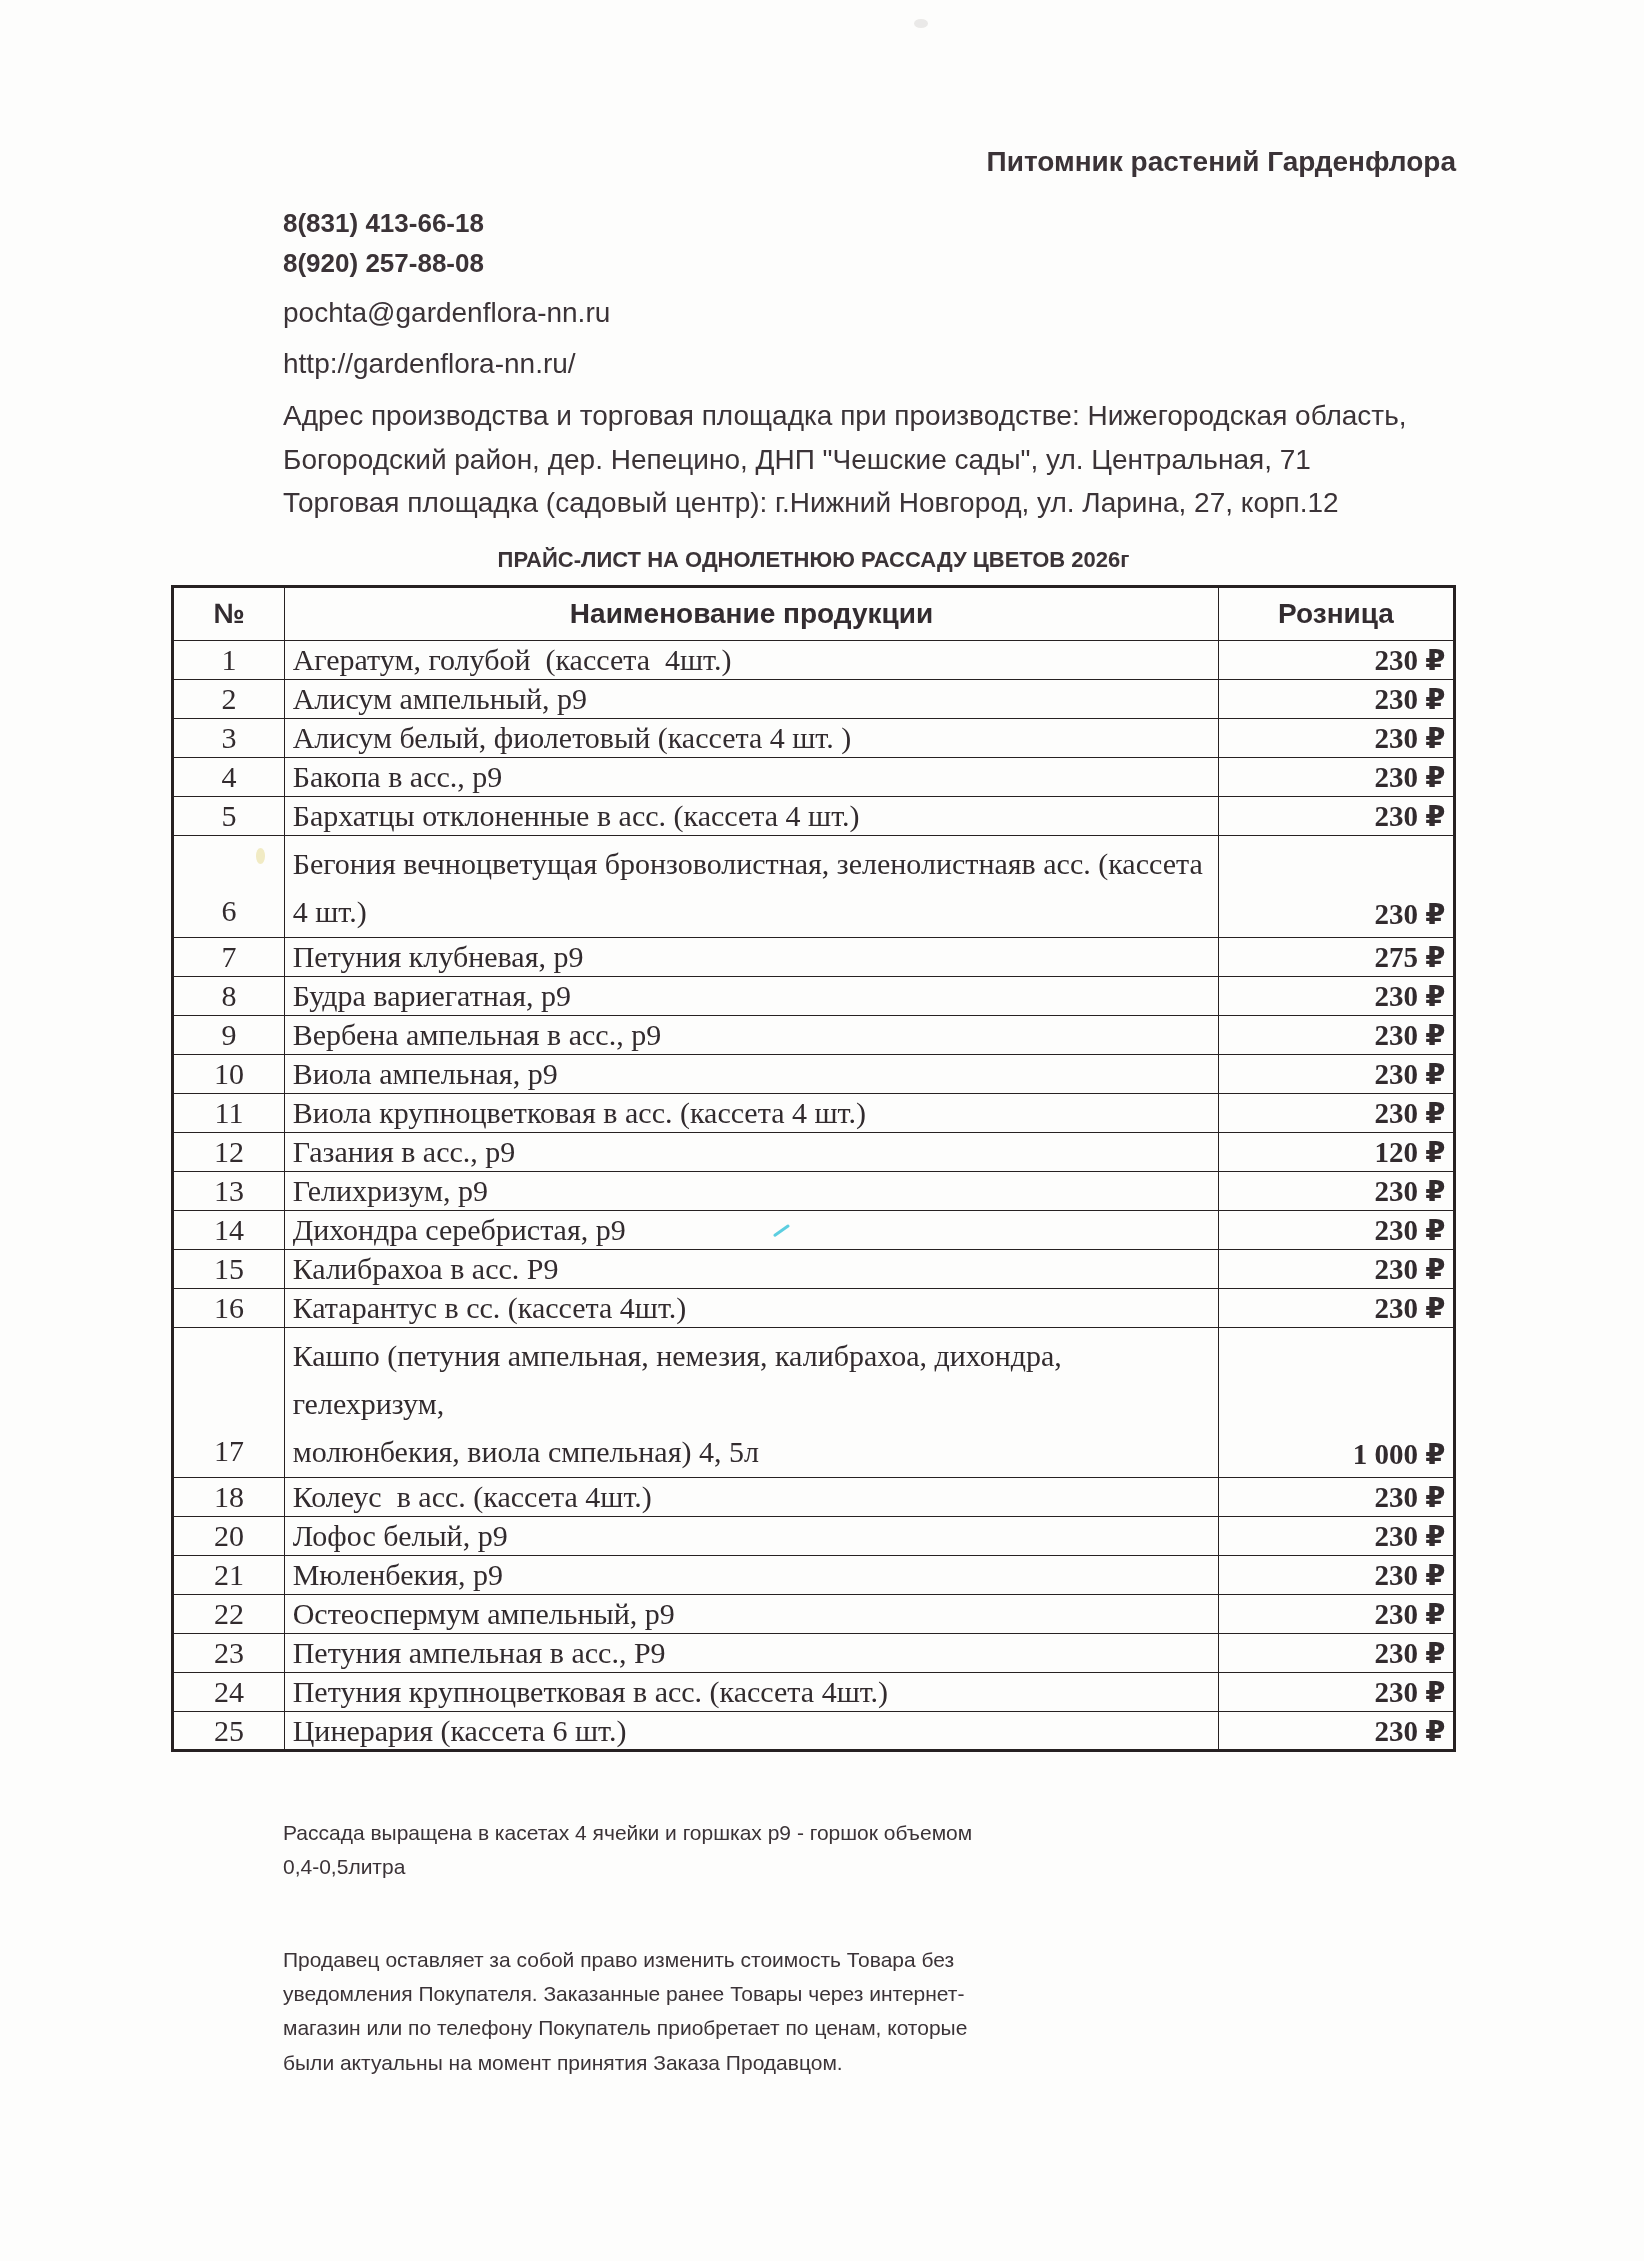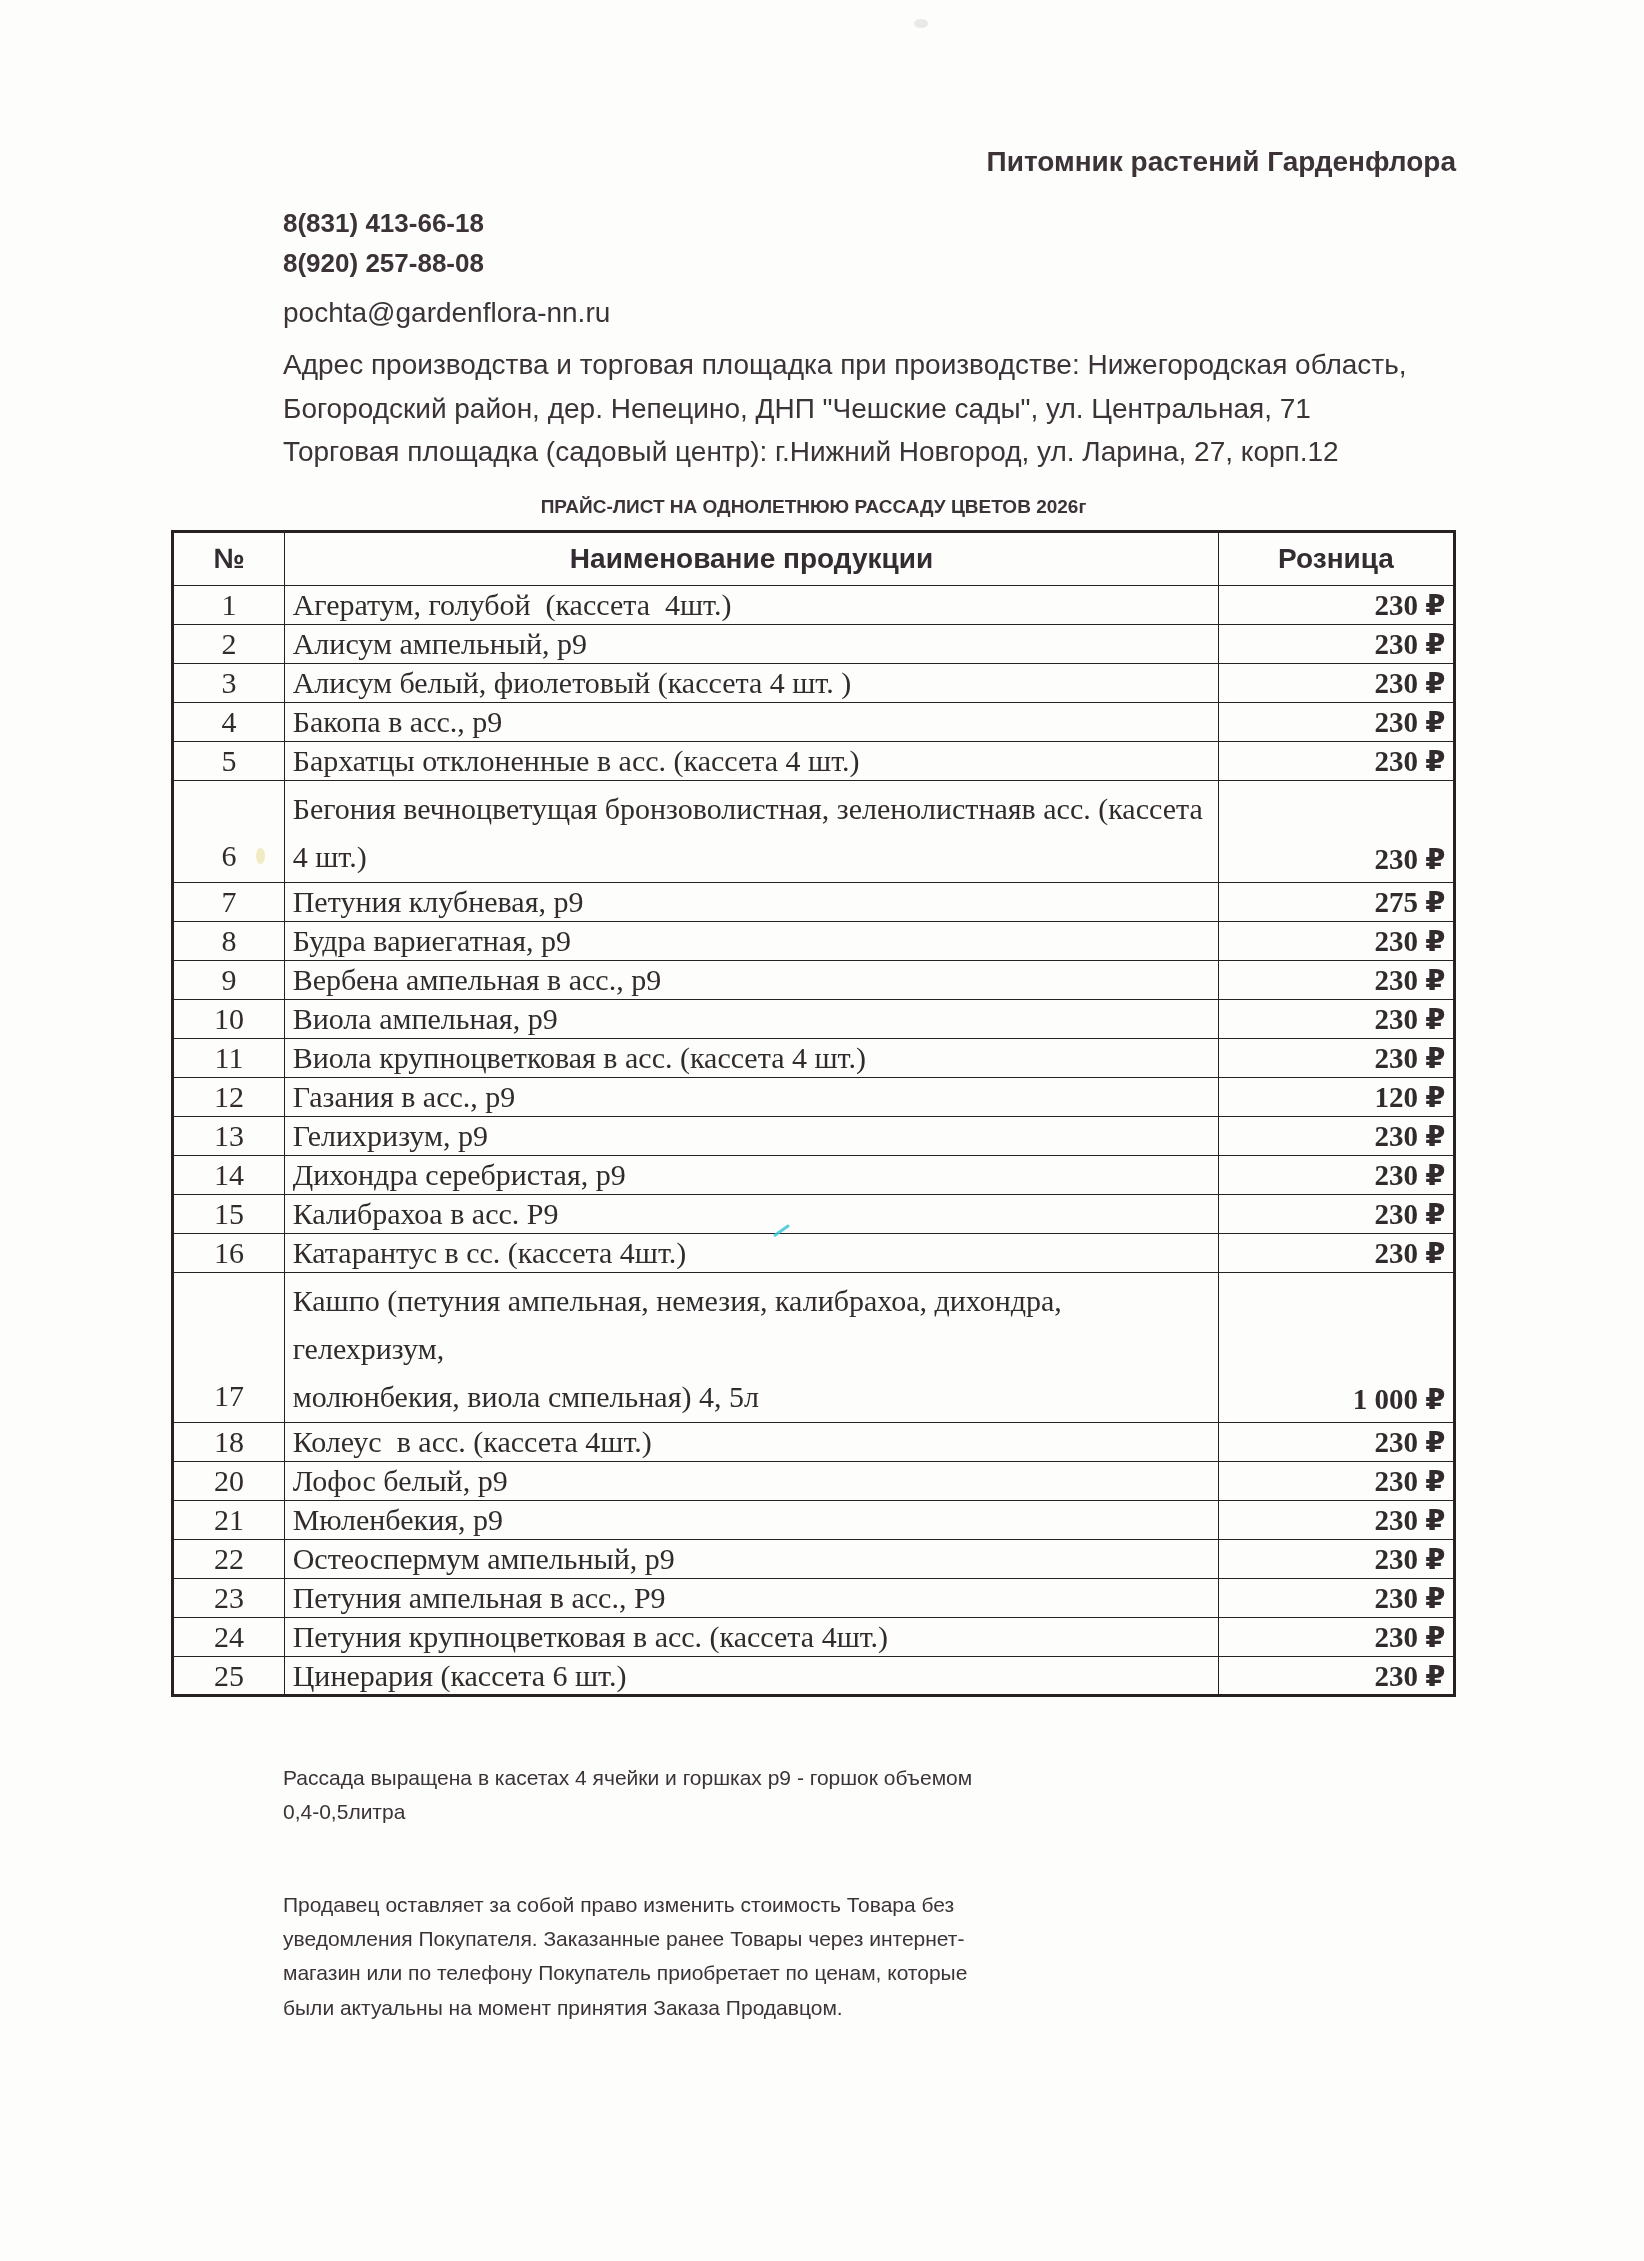--- a/index.html
+++ b/index.html
@@ -35,21 +35,21 @@
     line-height: 1.55;
     white-space: pre-wrap;
   }
 
   .price-title {
     margin-left: 171px;
     width: 1285px;
     margin-top: 23px;
     text-align: center;
     font-weight: 700;
-    font-size: 19px;
+    font-size: 22px;
   }
 
   table.price-table {
     margin-left: 171px;
     margin-top: 11.6px;
     width: 1285px;
     border-collapse: collapse;
     table-layout: fixed;
     border: 3.2px solid #272122;
   }
@@ -132,20 +132,23 @@
   <div class="company-block">
     <div>Питомник растений Гарденфлора</div>
   </div>
 
   <div class="contact-block">
     <div class="phone">8(831) 413-66-18</div>
     <div class="phone">8(920) 257-88-08</div>
     <div class="link-line">
       <span class="link">pochta@gardenflora-nn.ru</span>
     </div>
+    <div class="link-line">
+      <span class="link">http://gardenflora-nn.ru/</span>
+    </div>
     <div class="address">Адрес производства и торговая площадка при производстве: Нижегородская область,
 Богородский район, дер. Непецино, ДНП "Чешские сады", ул. Центральная, 71
 Торговая площадка (садовый центр): г.Нижний Новгород, ул. Ларина, 27, корп.12</div>
   </div>
 
   <div class="price-title">ПРАЙС-ЛИСТ НА ОДНОЛЕТНЮЮ РАССАДУ ЦВЕТОВ 2026г</div>
 
   <table class="price-table">
     <thead>
       <tr>

